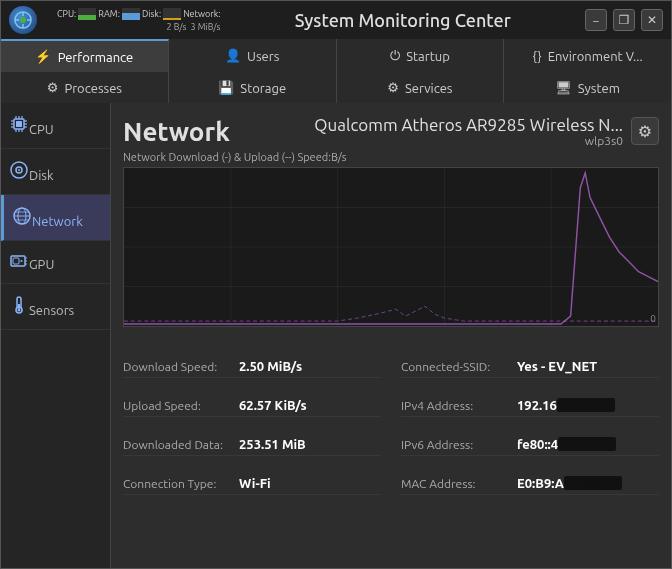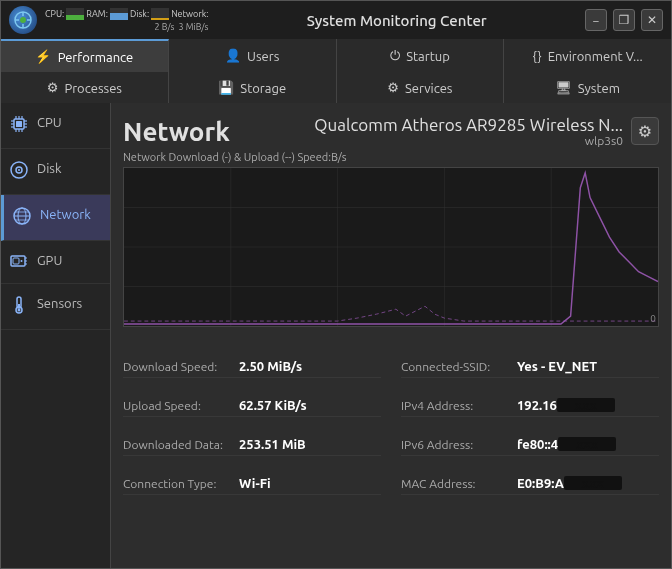--- a/index.html
+++ b/index.html
@@ -22,21 +22,21 @@
       background: #1e1e1e;
       display: flex;
       align-items: center;
       padding: 4px 8px;
       height: 38px;
       justify-content: space-between;
     }
     .titlebar-left {
       display: flex;
       align-items: center;
-      gap: 8px;
+      gap: 20px;
     }
     .app-icon {
       width: 28px;
       height: 28px;
       background: radial-gradient(circle at 40% 40%, #4a90d9, #1a3a6e);
       border-radius: 50%;
       display: flex;
       align-items: center;
       justify-content: center;
       font-size: 14px;
@@ -69,21 +69,21 @@
     }
     .mini-bar-fill.cpu { background: #4daf3e; height: 40%; }
     .mini-bar-fill.ram { background: #5c9bd6; height: 60%; }
     .mini-bar-fill.disk { background: #d4a017; height: 20%; }
     .mini-label {
       font-size: 9px;
       color: #ccc;
     }
     .titlebar-title {
       color: #e0e0e0;
-      font-size: 15px;
+      font-size: 18px;
       font-weight: 500;
       flex: 1;
       text-align: center;
     }
     .titlebar-controls {
       display: flex;
       gap: 6px;
     }
     .win-btn {
       width: 22px;
@@ -129,22 +129,21 @@
     .sidebar {
       width: 110px;
       background: #252525;
       display: flex;
       flex-direction: column;
       border-right: 1px solid #444;
     }
     .sidebar-item {
       padding: 12px 8px;
       display: flex;
-      align-items: flex-start;
-      gap: 8px;
+      align-items: flex-end;
       color: #bbb;
       font-size: 13px;
       cursor: pointer;
       border-bottom: 1px solid #333;
     }
     .sidebar-item.active {
       background: #3a3a5a;
       color: #8ab4f8;
       border-left: 3px solid #5c9bd6;
     }

